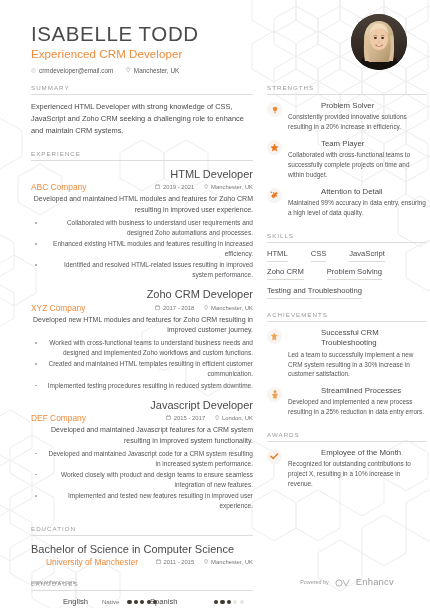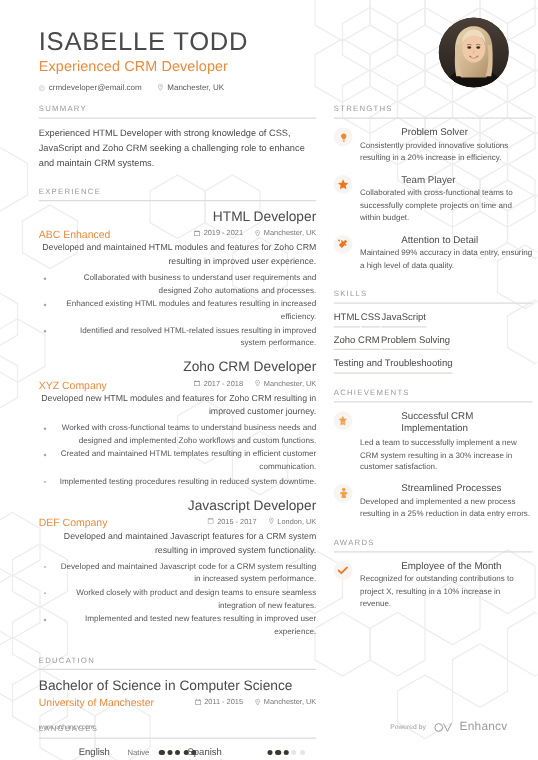--- a/index.html
+++ b/index.html
@@ -140,21 +140,21 @@
     border-radius: 50%;
   }
 
   
   .edu-degree {
     font-size: 11px;
     color: #4a4a4a;
     line-height: 1.3;
   }
   .edu-row { display: flex; align-items: center; margin-top: 1px; }
-  .edu-school { font-size: 8.4px; color: #ec8b3c; }
+  .edu-school { font-size: 8.4px; color: #ec8b3c; margin-left: 15px; }
 
   
   .lang-grid { display: flex; gap: 16px; margin-top: 2px; }
   .lang-item { display: flex; align-items: flex-start; gap: 8px; width: 103px; }
   .lang-labels { width: 56px; }
   .lang-name { font-size: 7.6px; color: #4a4a4a; line-height: 1.25; }
   .lang-level { font-size: 6.2px; color: #76767a; line-height: 1.3; }
   .lang-inline { display: flex; gap: 14px; align-items: baseline; padding-left: 32px; }
   .dots { display: flex; gap: 2.2px; align-items: center; padding-top: 3px; }
   .dot { width: 4.2px; height: 4.2px; border-radius: 50%; background: #e6e6e6; }
@@ -178,33 +178,33 @@
     padding-left: 33px;
   }
   .entry-desc {
     font-size: 6.4px;
     line-height: 1.55;
     color: #56565a;
   }
 
   
   .skills-wrap { margin-top: 1px; }
-  .skill-row { display: flex; gap: 1px; margin-bottom: 5.5px; }
+  .skill-row { display: flex; gap: 23px; margin-bottom: 5.5px; }
   .skill {
     font-size: 7.6px;
     color: #4a4a4a;
     padding-bottom: 3px;
     border-bottom: 1px solid #dedad6;
     white-space: nowrap;
   }
 
   
   .footer {
     position: absolute;
-    left: 0; right: 0; bottom: 27px;
+    left: 0; right: 12px; bottom: 27px;
     padding: 0 24px 0 31px;
     display: flex;
     align-items: center;
     z-index: 2;
   }
   .footer-url { font-size: 5.4px; color: #8d8d8d; }
   .footer-right {
     margin-left: auto;
     display: flex; align-items: center; gap: 6px;
   }
@@ -371,21 +371,21 @@
 
         <div class="gap-md"></div>
 
         <div class="sec">
           <div class="sec-title">EXPERIENCE</div>
           <div class="sec-rule"></div>
 
           <div class="job">
             <div class="job-role">HTML Developer</div>
             <div class="job-meta-row">
-              <div class="job-company">ABC Enhanced</div>
+              <div class="job-company">ABC Company</div>
               <div class="job-meta">
                 <span class="meta-chip">
                   <span>
                     <svg width="5" height="5" viewBox="0 0 12 12">
                         <rect x="0.5" y="1.8" width="11" height="9.7" rx="1" fill="#8d8d8d"></rect>
                         <rect x="1.6" y="3.6" width="8.8" height="6.9" fill="#fff"></rect>
                         <rect x="2.6" y="0.3" width="1.2" height="2.6" rx="0.5" fill="#8d8d8d"></rect>
                         <rect x="8.2" y="0.3" width="1.2" height="2.6" rx="0.5" fill="#8d8d8d"></rect>
                       </svg>
                   </span>
@@ -624,21 +624,21 @@
           <div class="sec-rule"></div>
 
           <div class="entry">
             <div class="entry-icon">
               <svg width="8.5" height="9" viewBox="0 0 16 16">
                   <polygon points="8,0.8 9.9,4.9 14.3,5.4 11,8.4 11.9,12.8 8,10.6 4.1,12.8 5,8.4 1.7,5.4 6.1,4.9" fill="#f0a14b"></polygon>
                   <path d="M5.4 11.5 L4.2 15.4 L8 13.6 L11.8 15.4 L10.6 11.5" fill="#f0a14b"></path>
                 </svg>
             </div>
             <div class="entry-body">
-              <div class="entry-title">Successful CRM Implementation</div>
+              <div class="entry-title">Successful CRM Troubleshooting</div>
               <div class="entry-desc">Led a team to successfully implement a new CRM system resulting in a 30% increase in customer satisfaction.</div>
             </div>
           </div>
 
           <div class="entry">
             <div class="entry-icon">
               <svg width="8" height="9" viewBox="0 0 14 16">
                   <circle cx="7" cy="3" r="2.6" fill="#f0a14b"></circle>
                   <path d="M2 8.2 C2 6.6 3.4 6 7 6 C10.6 6 12 6.6 12 8.2 L12 9.6 L9.6 9.6 L10.3 15 L3.7 15 L4.4 9.6 L2 9.6 Z" fill="#f0a14b"></path>
                 </svg>

